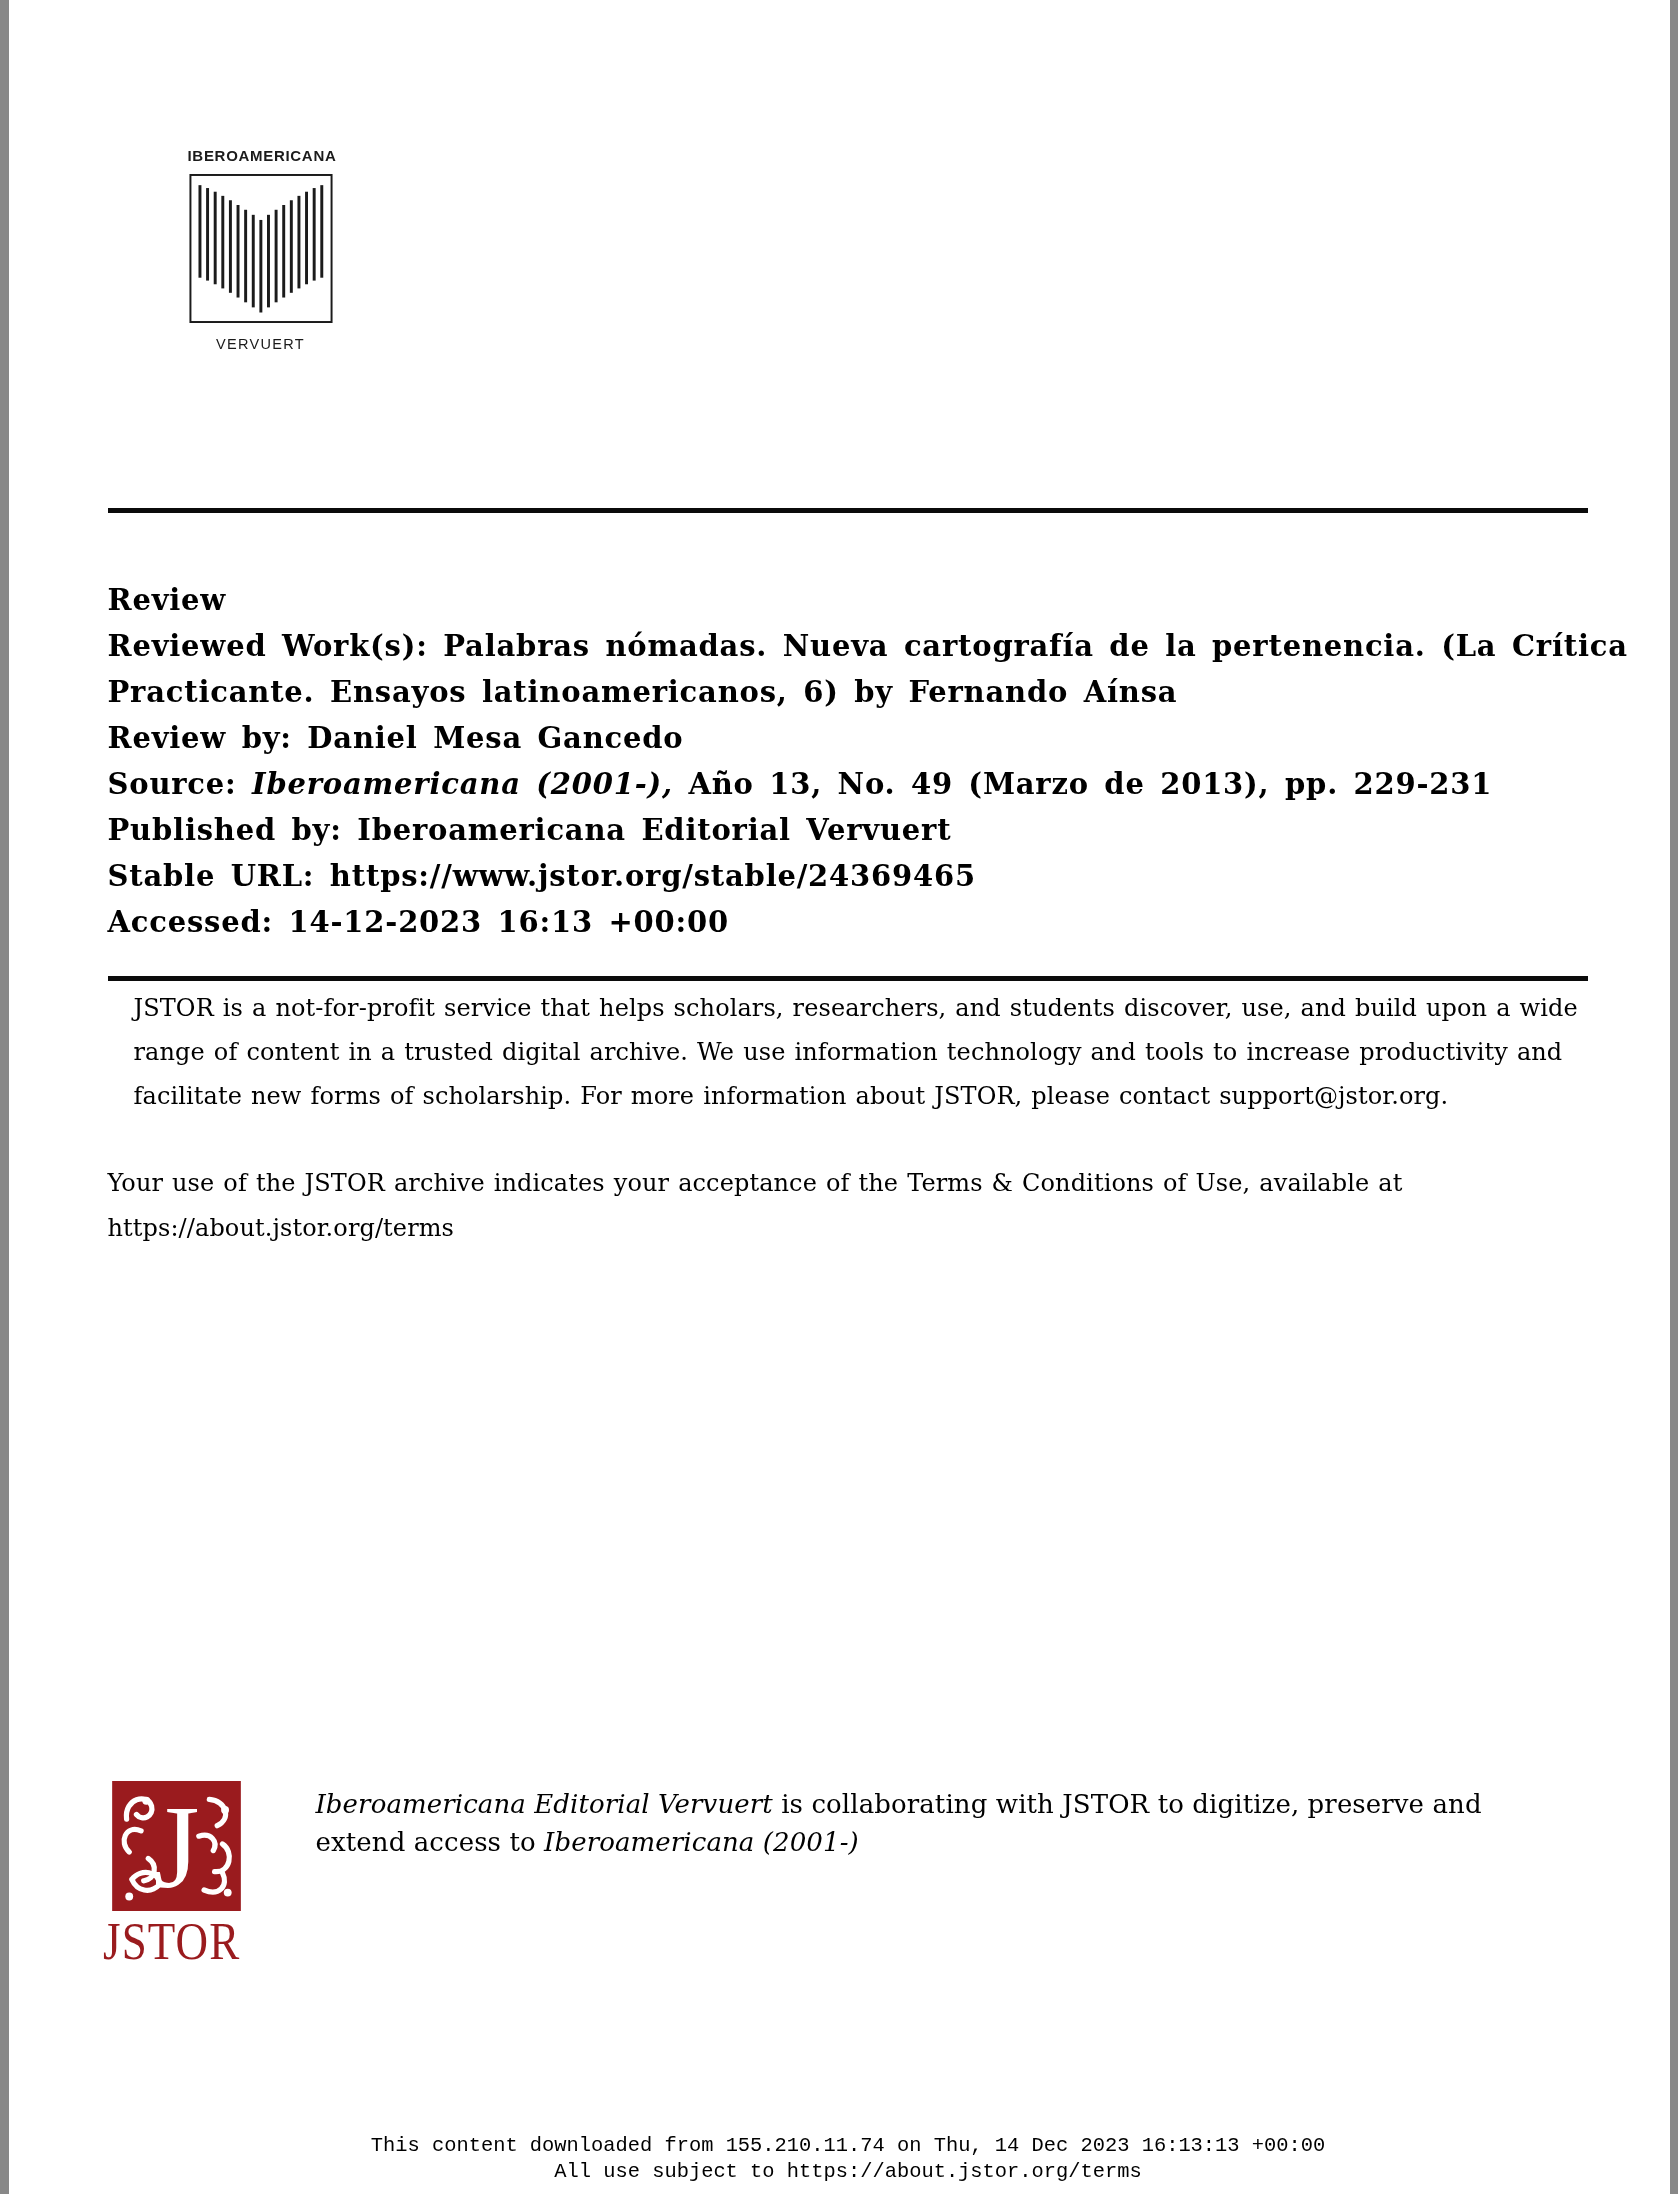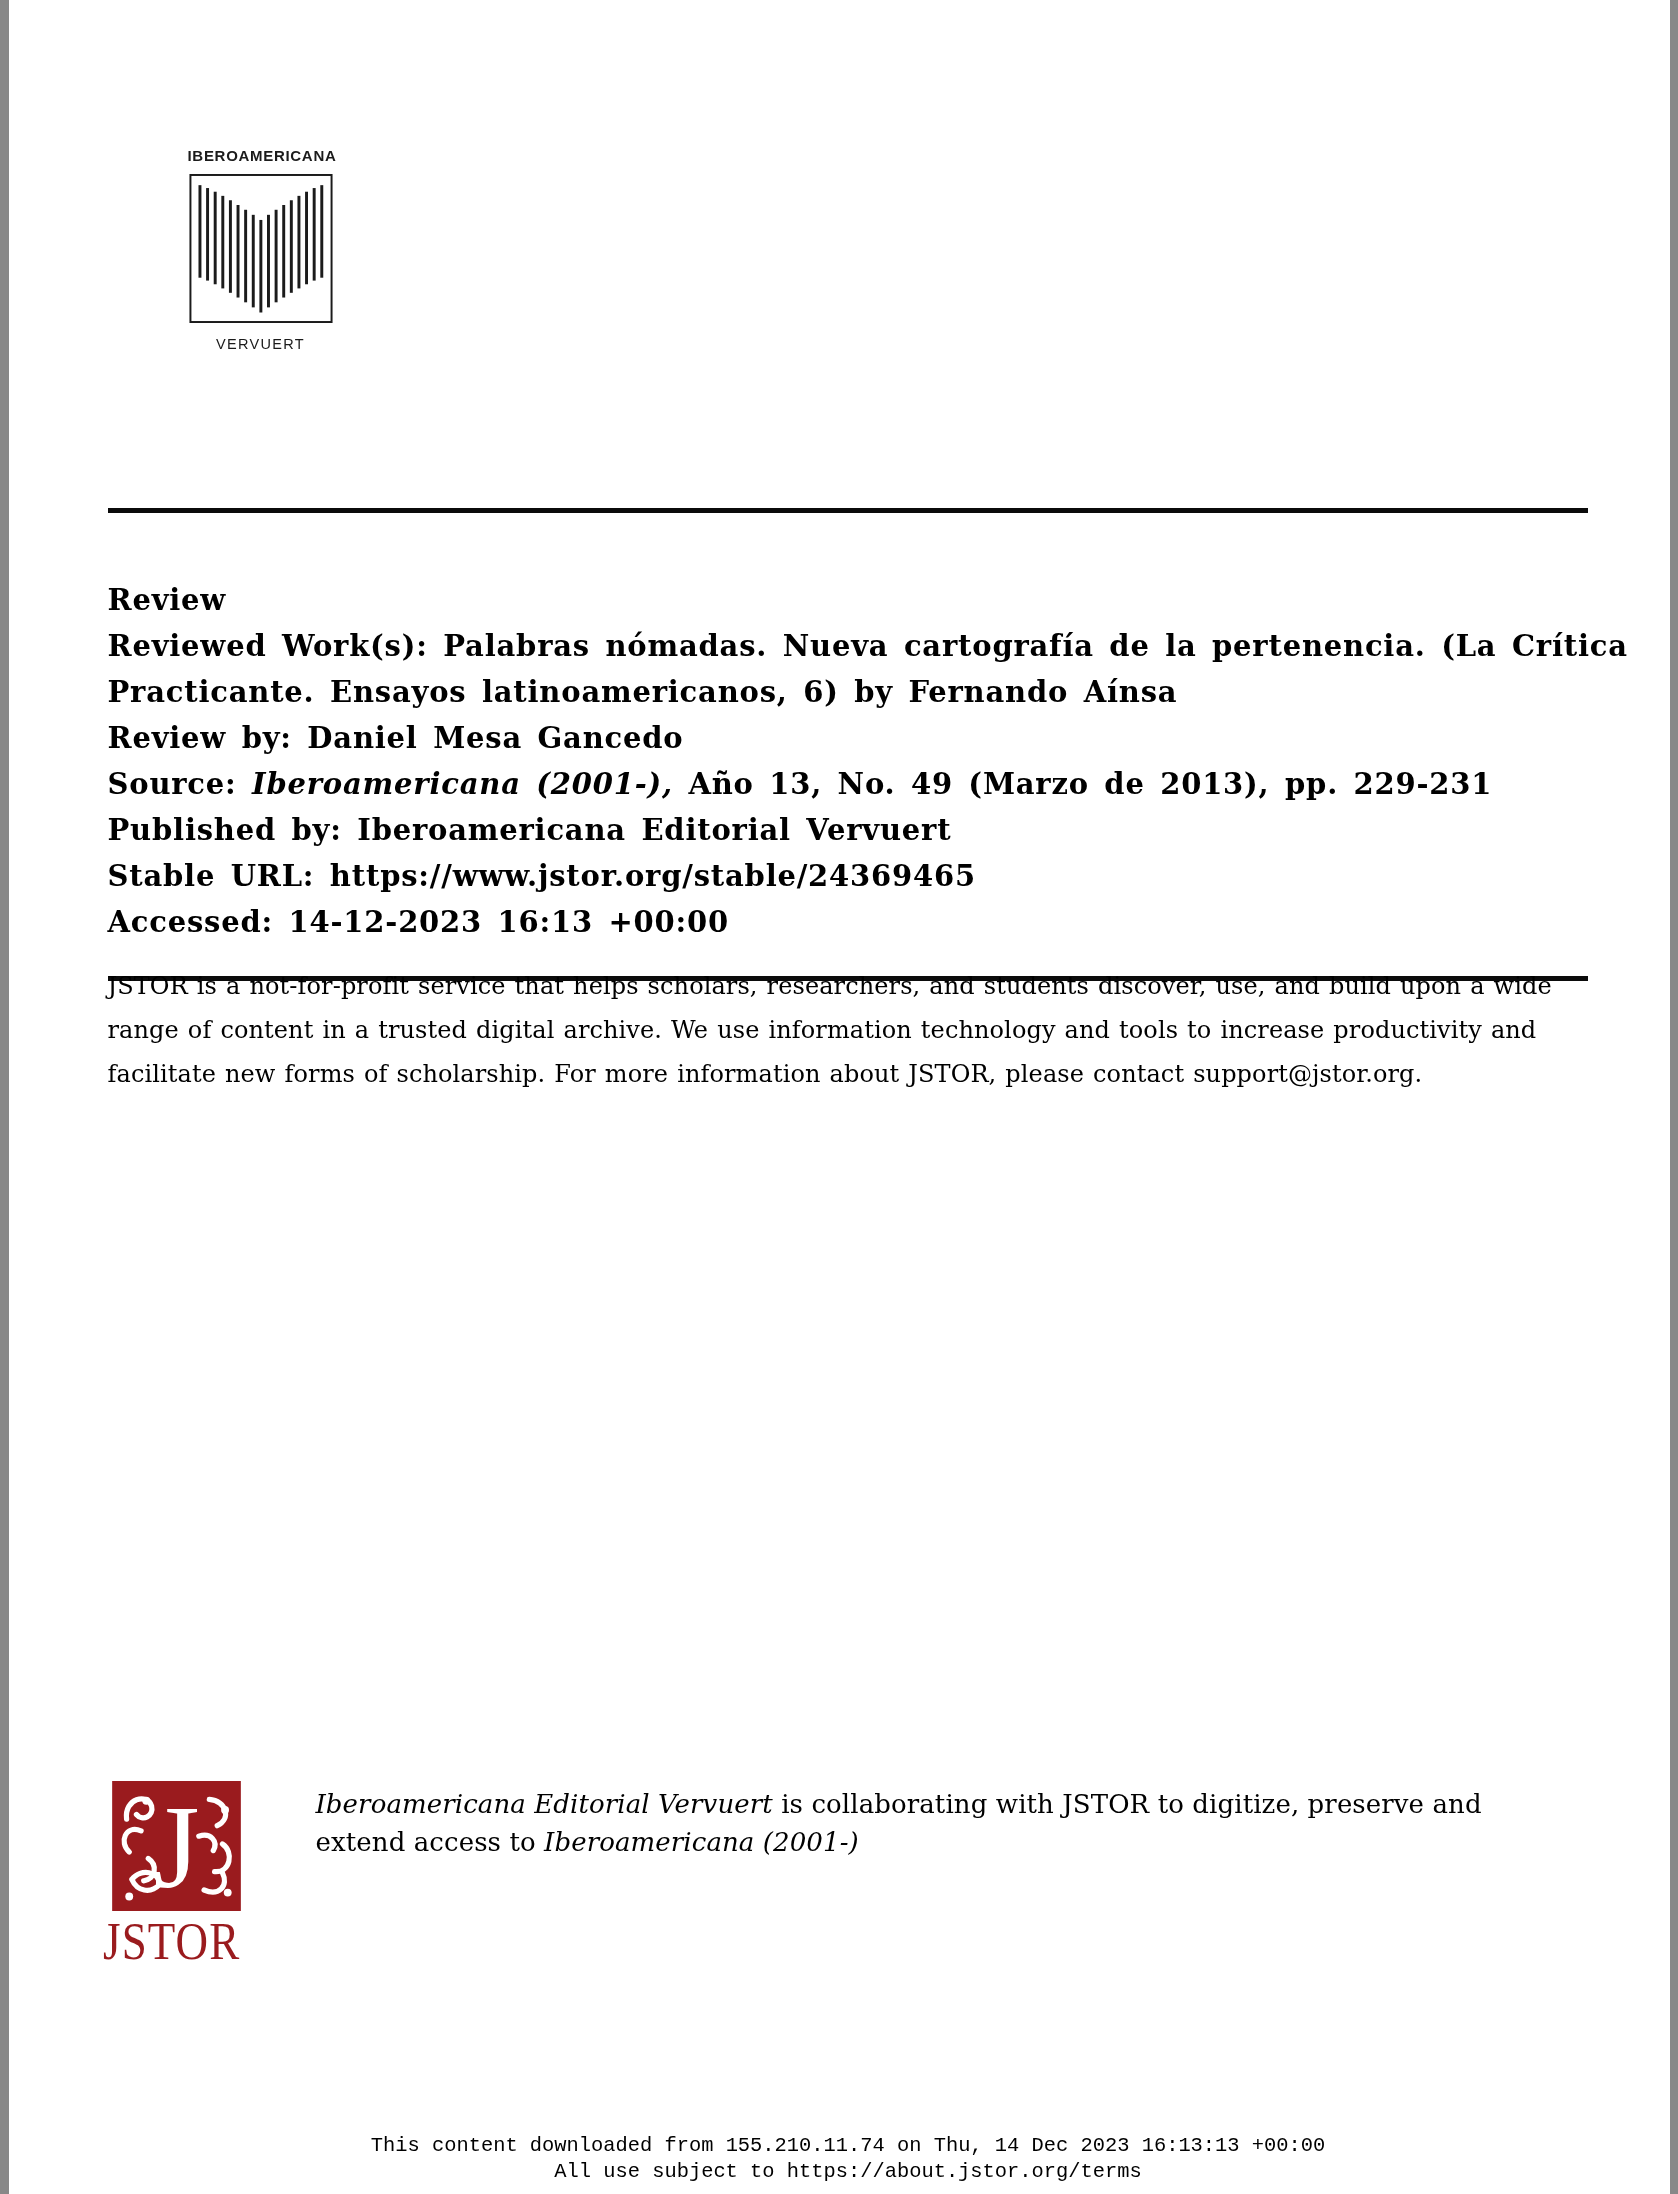--- a/index.html
+++ b/index.html
@@ -42,21 +42,21 @@
     font-size:29px; line-height:46px;
     letter-spacing:0.8px; word-spacing:4.6px;
   }
   .citation div { white-space:nowrap;font-weight:bold; }
 
   
   .para {
     position:absolute; left:99px; width:1409px;
     font-size:24px; letter-spacing:0.1px; word-spacing:1.3px;
   }
-  .para1 { top:964px; line-height:44px; }
+  .para1 { top:986px; line-height:44px;margin-left:26px; }
   .para2 { top:1161px; line-height:45px; }
   .para div { white-space:nowrap; }
   .para div.jline { text-align:justify; text-align-last:justify; }
 
   
   .jstor-mark { position:absolute; left:103px; top:1781px; }
   .jstor-wordmark {
     position:absolute; left:94px; top:1911px;
     font-family:"Liberation Serif", serif;
     font-size:53px; line-height:61px; letter-spacing:1.3px;
@@ -129,20 +129,24 @@
       <div><span>Accessed: 14-12-2023 16:13 +00:00</span></div>
     </div>
 
   <div class="rule second"></div>
 
   <div class="para para1">
       <div class="jline"><span>JSTOR is a not-for-profit service that helps scholars, researchers, and students discover, use, and build upon a wide</span></div>
       <div class="jline"><span>range of content in a trusted digital archive. We use information technology and tools to increase productivity and</span></div>
       <div><span>facilitate new forms of scholarship. For more information about JSTOR, please contact support@jstor.org.</span></div>
     </div>
+  <div class="para para2">
+      <div><span>Your use of the JSTOR archive indicates your acceptance of the Terms &amp; Conditions of Use, available at</span></div>
+      <div><span>https://about.jstor.org/terms</span></div>
+    </div>
 
   <div class="jstor-mark">
     <svg width="129" height="130" viewBox="0 0 196 198">
       <rect x="0" y="0" width="196" height="198" fill="#9a1b1e"></rect>
       <g stroke="#ffffff" fill="none" stroke-width="8" stroke-linecap="round">
         <path d="M22,58 C18,26 54,18 60,38 C64,54 46,62 37,51"></path>
         <path d="M26,108 C10,94 20,66 44,76"></path>
         <path d="M30,150 C44,132 72,138 72,158 C58,172 38,168 30,150"></path>
         <path d="M55,118 C70,128 66,150 48,152"></path>
         <path d="M148,28 C174,30 182,58 160,68"></path>

